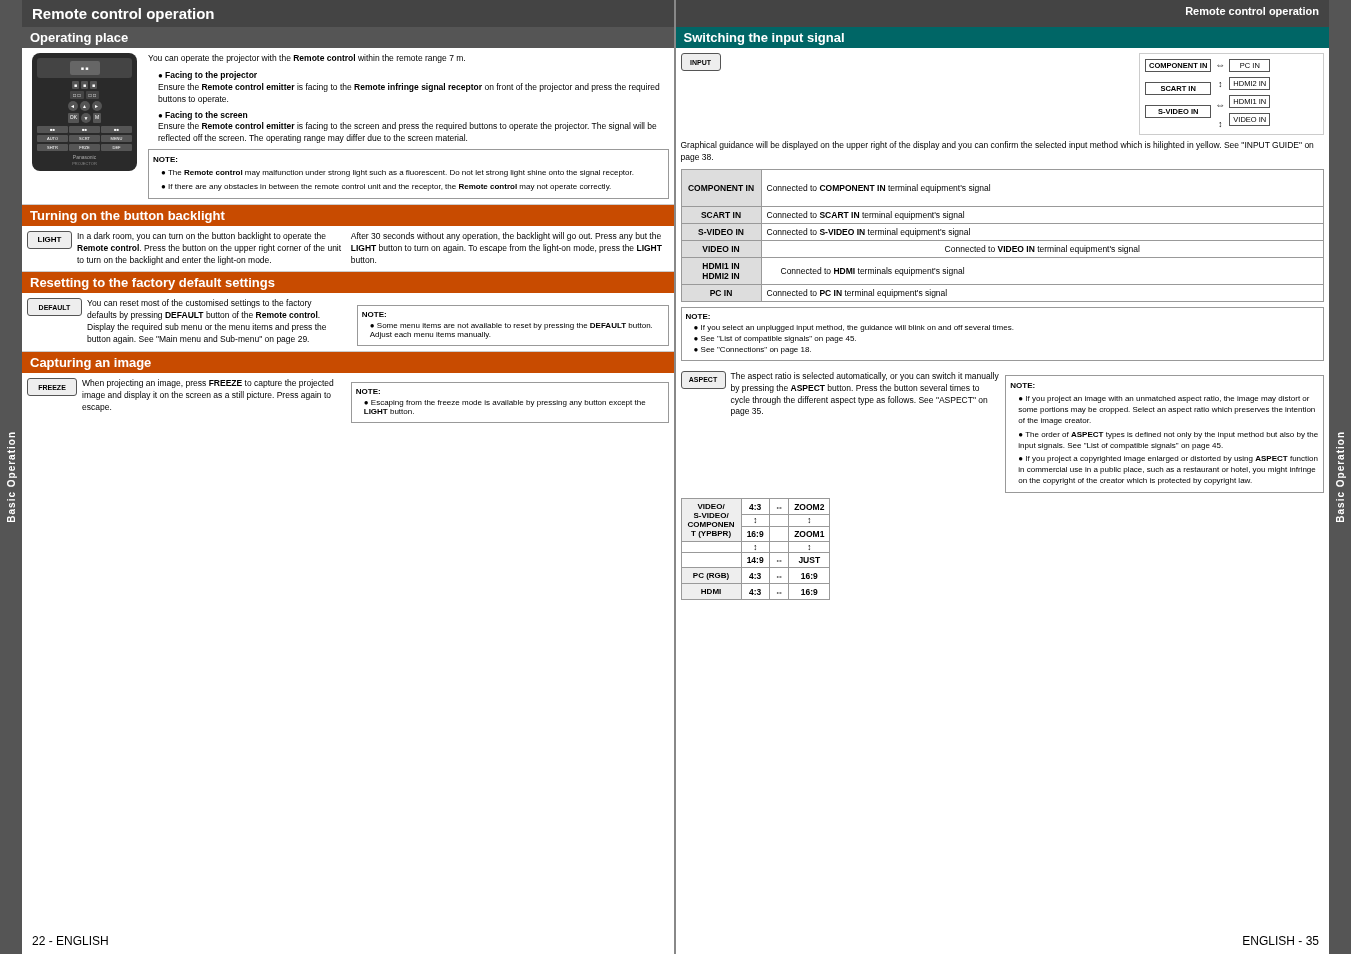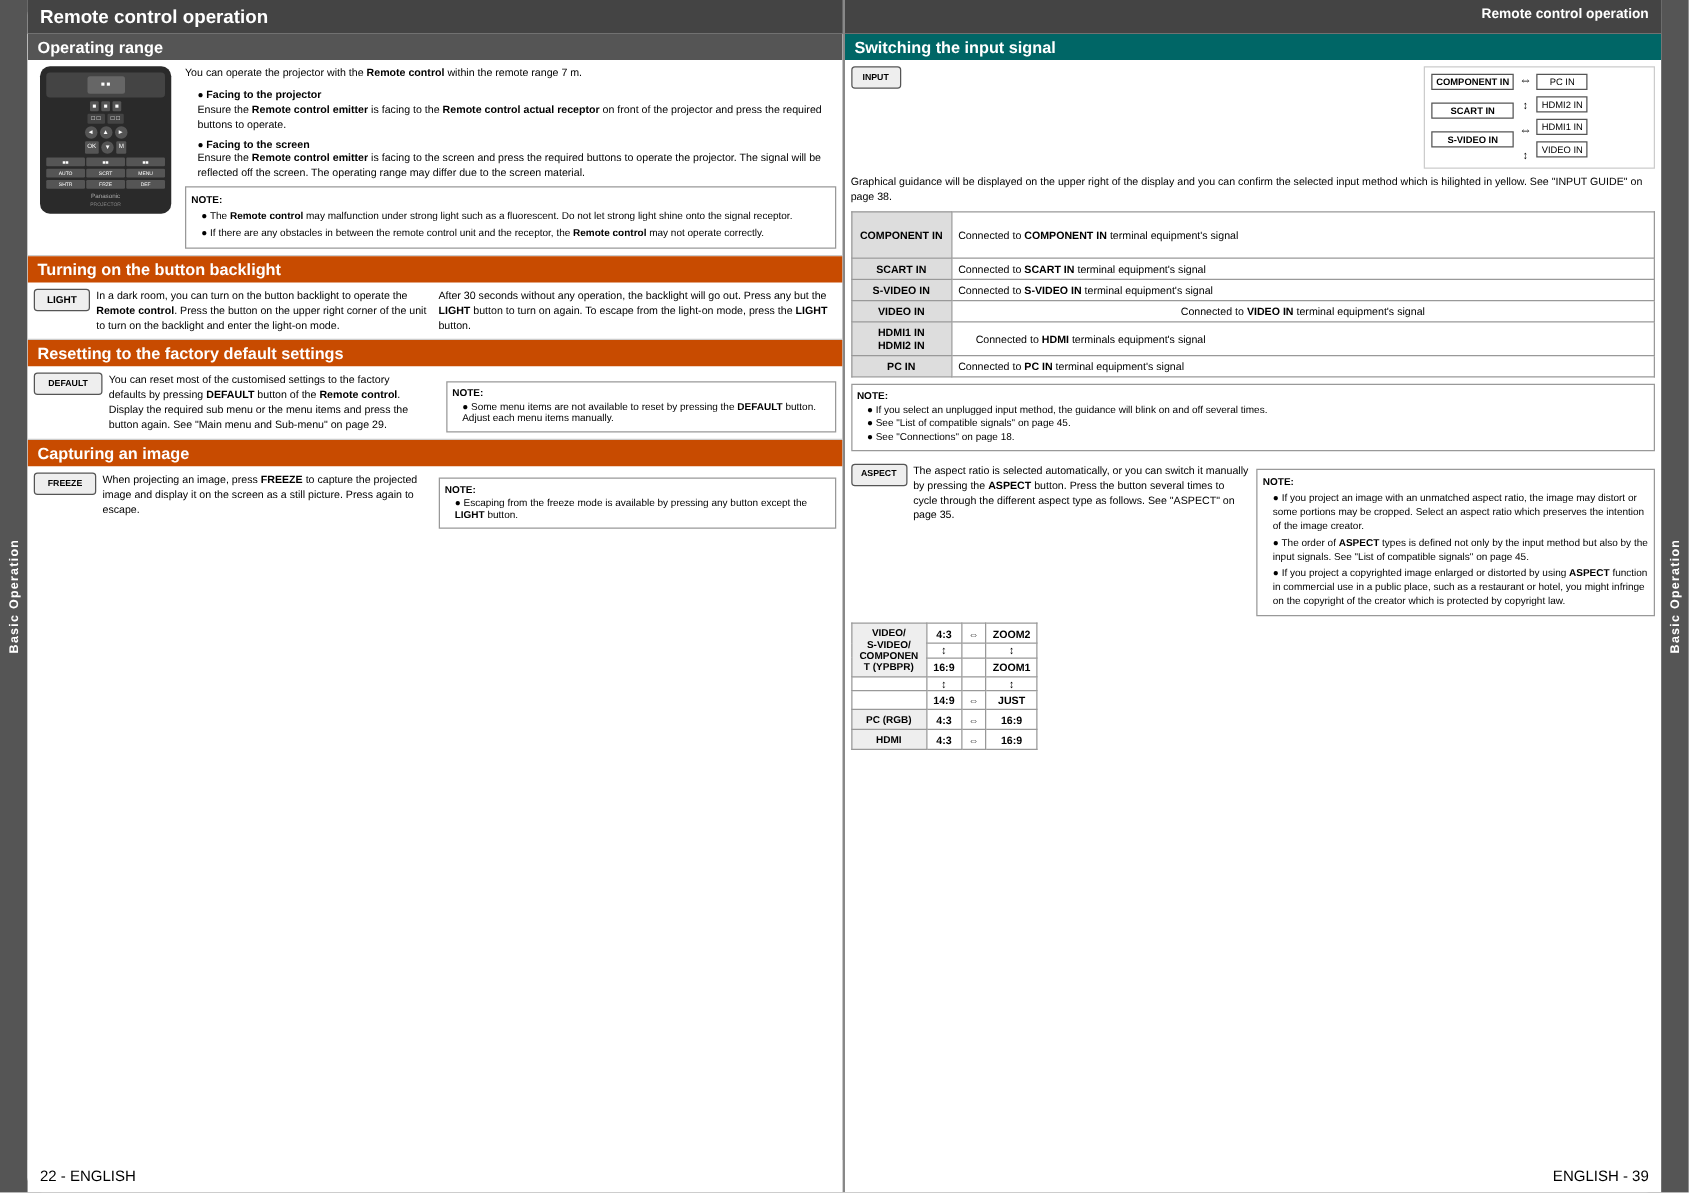--- a/index.html
+++ b/index.html
@@ -122,21 +122,21 @@
     <div style="display:flex; width:100%;">
       <div style="width:50%; background:#444; color:white; padding:5px 10px; font-size:15px; font-weight:bold; border-right:2px solid #888;">Remote control operation</div>
       <div style="width:50%; background:#444; color:white; padding:5px 10px; font-size:11px; font-weight:bold; text-align:right;">Remote control operation</div>
     </div>
 
     <div style="display:flex; flex:1; overflow:hidden;">
 
       <div style="width:50%; border-right:2px solid #888; display:flex; flex-direction:column; overflow:hidden;">
 
         <div>
-          <div class="section-header">Operating range</div>
+          <div class="section-header">Operating place</div>
           <div style="display:flex; padding:5px; gap:6px; border-bottom:1px solid #ccc;">
 
             <div style="width:115px; flex-shrink:0;">
               <div style="width:105px; background:#2a2a2a; border-radius:8px; padding:5px; margin:0 auto;">
 
                 <div style="background:#444; border-radius:3px; height:20px; margin-bottom:3px; display:flex; align-items:center; justify-content:center;">
                   <div style="background:#666; width:30px; height:14px; border-radius:2px; font-size:5px; color:white; display:flex; align-items:center; justify-content:center;">■ ■</div>
                 </div>
 
                 <div style="display:flex; justify-content:center; gap:2px; margin-bottom:2px;">
@@ -175,21 +175,21 @@
                 </div>
                 <div style="color:#aaa; font-size:5px; text-align:center; margin-bottom:1px;">Panasonic</div>
                 <div style="color:#888; font-size:4px; text-align:center;">PROJECTOR</div>
               </div>
             </div>
 
             <div style="flex:1; font-size:8.5px; line-height:1.4;">
               <p style="margin-bottom:5px;">You can operate the projector with the <strong>Remote control</strong> within the remote range 7 m.</p>
               <div class="bullet-item">
                 <strong>Facing to the projector</strong><br>
-                <span>Ensure the <strong>Remote control emitter</strong> is facing to the <strong>Remote control actual receptor</strong> on front of the projector and press the required buttons to operate.</span>
+                <span>Ensure the <strong>Remote control emitter</strong> is facing to the <strong>Remote infringe signal receptor</strong> on front of the projector and press the required buttons to operate.</span>
               </div>
               <div class="bullet-item">
                 <strong>Facing to the screen</strong><br>
                 <span>Ensure the <strong>Remote control emitter</strong> is facing to the screen and press the required buttons to operate the projector. The signal will be reflected off the screen. The operating range may differ due to the screen material.</span>
               </div>
               <div class="note-box">
                 <div class="note-title">NOTE:</div>
                 <div class="note-item">The <strong>Remote control</strong> may malfunction under strong light such as a fluorescent. Do not let strong light shine onto the signal receptor.</div>
                 <div class="note-item">If there are any obstacles in between the remote control unit and the receptor, the <strong>Remote control</strong> may not operate correctly.</div>
               </div>
@@ -384,21 +384,21 @@
                 <td style="border:1px solid #999; padding:3px 6px; background:#eee; font-weight:bold; font-size:8px; text-align:center;">HDMI</td>
                 <td style="border:1px solid #999; padding:2px 5px; text-align:center; font-weight:bold;">4:3</td>
                 <td style="border:1px solid #999; padding:2px 5px; text-align:center;">⇔</td>
                 <td style="border:1px solid #999; padding:2px 5px; text-align:center; font-weight:bold;">16:9</td>
               </tr>
             </tbody>
               </table>
           </div>
         </div>
 
-        <div style="margin-top:auto; padding:6px 10px; font-size:12px; background:white; text-align:right;">ENGLISH - 39</div>
+        <div style="margin-top:auto; padding:6px 10px; font-size:12px; background:white; text-align:right;">ENGLISH - 35</div>
       </div>
 
     </div>
   </div>
 
   <div class="right-sidebar">
     <span class="sidebar-label">Basic Operation</span>
   </div>
 
 </div>

